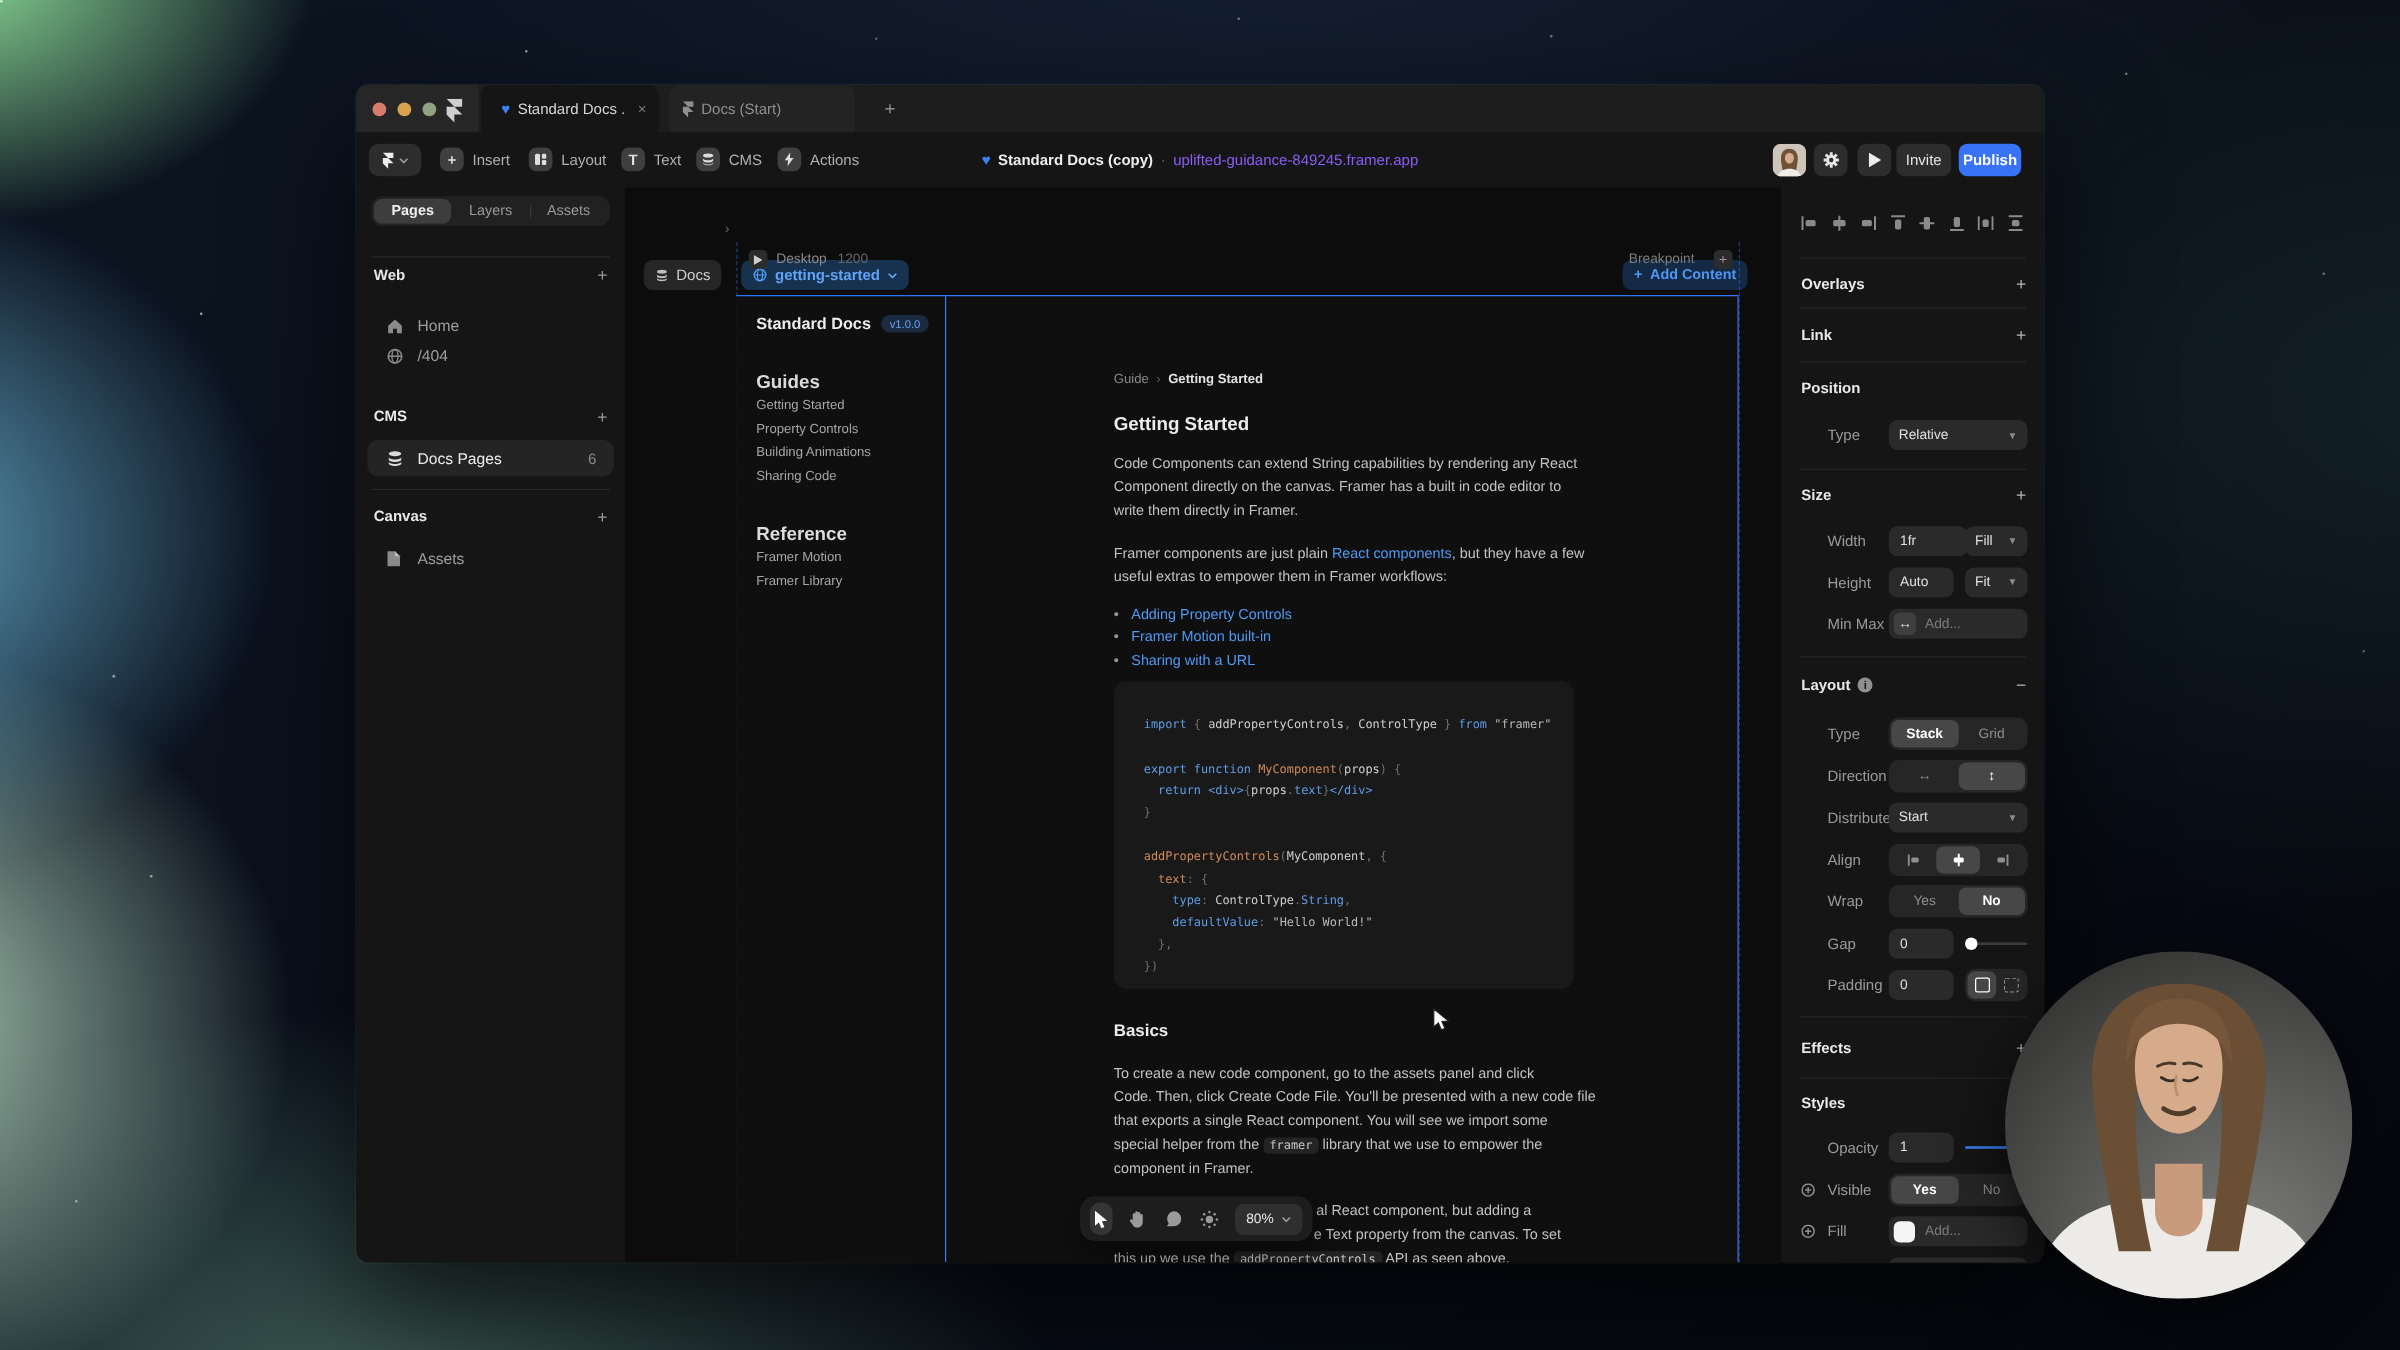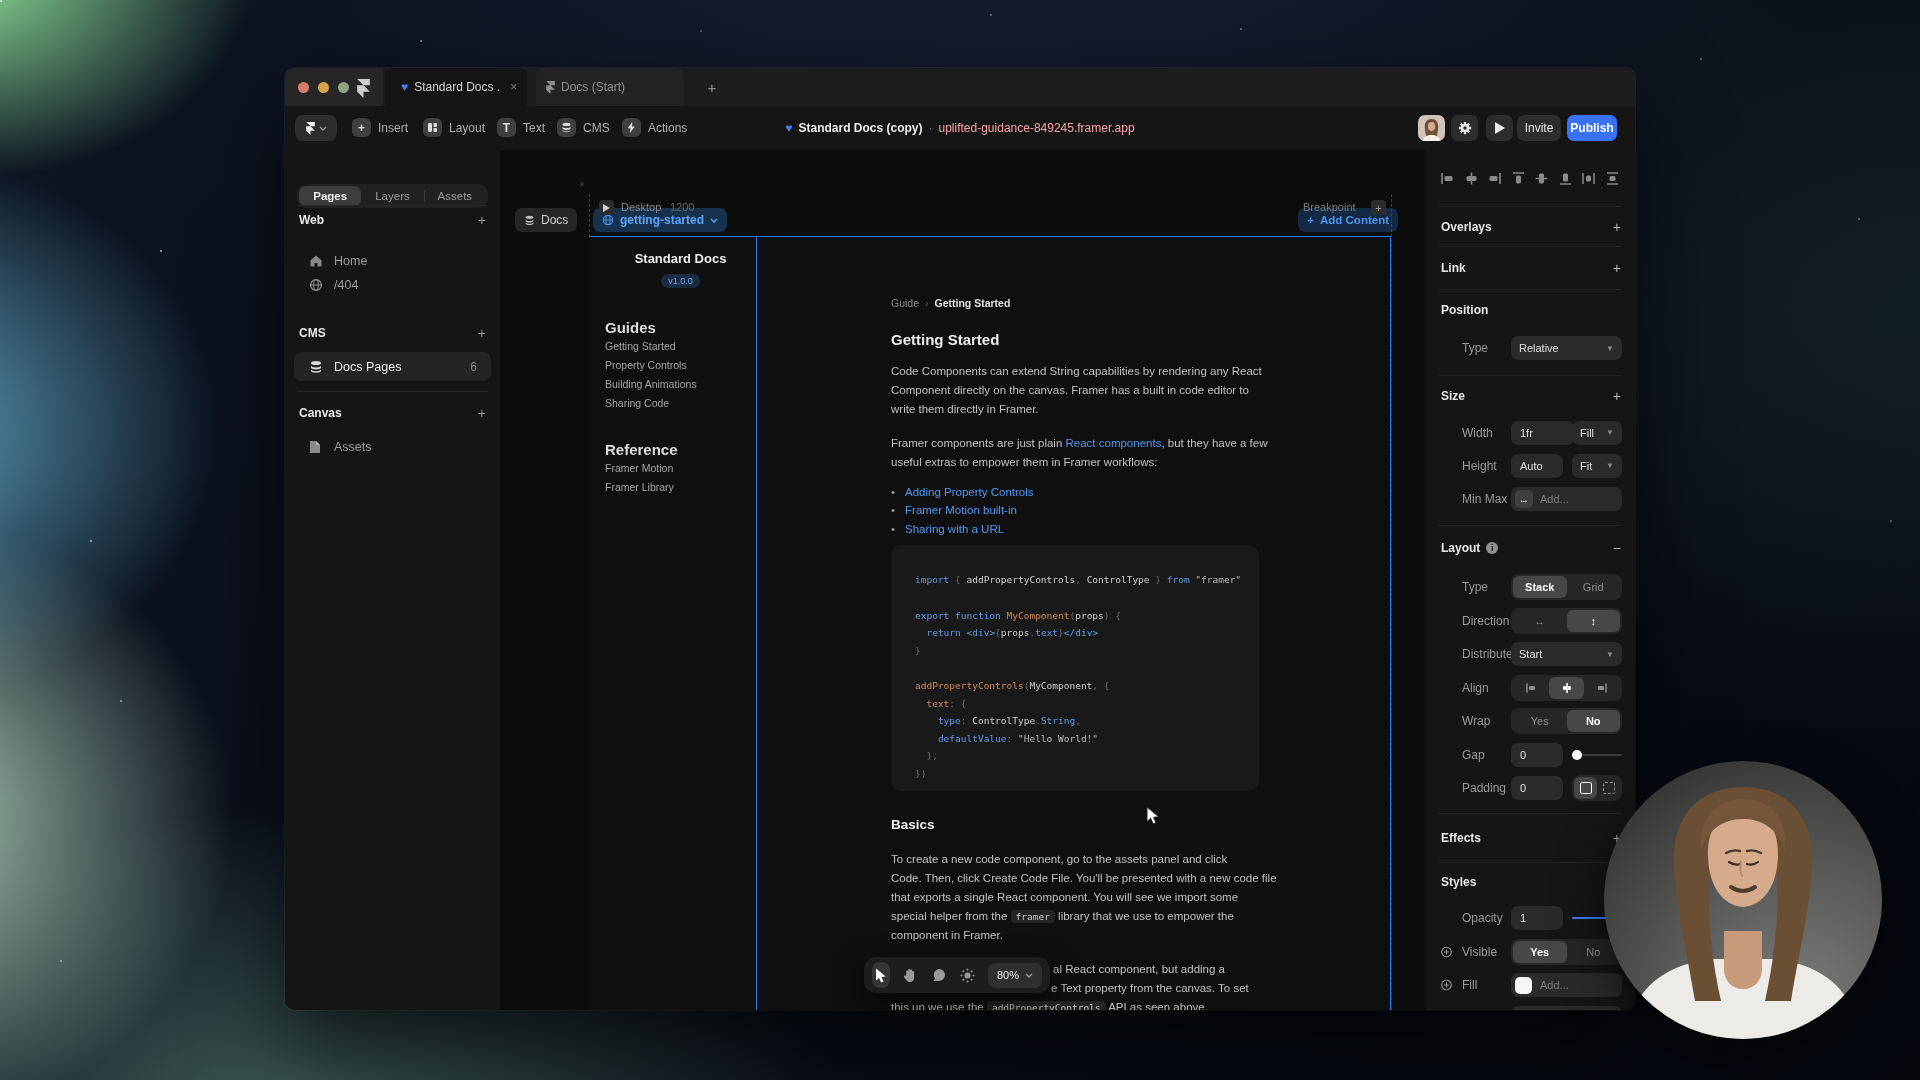--- a/index.html
+++ b/index.html
@@ -40,25 +40,25 @@
   
   .toolbar{position:absolute;left:0;top:38px;right:0;height:44px;background:#151515;}
   .menuchip{position:absolute;left:10px;top:9px;width:42px;height:26px;background:#2d2d2d;border-radius:8px;display:flex;align-items:center;justify-content:center;gap:4px;}
   .tbtn{position:absolute;top:12px;display:flex;align-items:center;gap:7px;}
   .tico{width:19px;height:19px;background:#3f3f3f;border-radius:6px;display:flex;align-items:center;justify-content:center;color:#dedede;font-size:12px;font-weight:700;}
   .tbtn .tl{font-size:12px;color:#b0b0b0;}
   .projtitle{position:absolute;left:0;right:0;top:0;height:44px;display:flex;align-items:center;justify-content:center;gap:6px;font-size:12px;pointer-events:none;}
   .projtitle .heart{color:#3d82f7;}
   .projtitle .pt{color:#ededed;font-weight:700;}
   .projtitle .sep{color:#6d6d6d;}
-  .projtitle .purl{color:#fca5a5;}
+  .projtitle .purl{color:#8b5cf6;}
   .rchip{position:absolute;top:9px;height:26px;border-radius:7px;background:#2d2d2d;display:flex;align-items:center;justify-content:center;}
   
   .sidebar{position:absolute;left:0;top:82px;width:215px;bottom:0;background:#151515;}
-  .sbtabs{position:absolute;left:12px;top:34px;width:191px;height:24px;background:#212121;border-radius:9px;display:flex;padding:2px;box-sizing:border-box;}
+  .sbtabs{position:absolute;left:12px;top:7px;width:191px;height:24px;background:#212121;border-radius:9px;display:flex;padding:2px;box-sizing:border-box;}
   .sbtab{flex:1;display:flex;align-items:center;justify-content:center;font-size:11.5px;color:#9a9a9a;border-radius:7px;position:relative;}
   .sbtab.active{background:#3d3d3d;color:#f0f0f0;font-weight:700;}
   .sbtab.sep::before{content:"";position:absolute;left:0;top:5px;bottom:5px;width:1px;background:#3a3a3a;}
   .sbdiv{position:absolute;left:12px;right:12px;height:1px;background:#262626;}
   .sbhead{position:absolute;left:14px;right:12px;height:18px;display:flex;align-items:center;font-size:12px;font-weight:700;color:#e8e8e8;}
   .sbhead .plus{position:absolute;right:2px;color:#9a9a9a;font-weight:400;font-size:14px;}
   .sbitem{position:absolute;left:9px;width:197px;height:26px;display:flex;align-items:center;gap:11px;padding-left:15px;box-sizing:border-box;border-radius:8px;color:#9e9e9e;font-size:12.5px;}
   .sbitem.selected{background:#242424;height:29px;color:#ececec;}
   .sbitem .cnt{position:absolute;right:14px;color:#8a8a8a;font-size:12px;}
   .sicon{width:14px;height:14px;flex:none;}
@@ -72,21 +72,21 @@
   .bkrow{position:absolute;left:0;right:0;top:50px;height:16px;font-size:11px;color:#8a8a8a;}
   .playchip{position:absolute;left:99px;top:0px;width:15px;height:15px;background:#2c2c2c;border-radius:4px;display:flex;align-items:center;justify-content:center;}
   .bklabel{position:absolute;left:121px;top:1px;}
   .bkwidth{position:absolute;left:170px;top:1px;color:#666;}
   .bkright{position:absolute;left:803px;top:1px;color:#7c7c7c;}
   .bkplus{position:absolute;left:871px;top:0px;width:15px;height:15px;background:#2c2c2c;border-radius:4px;display:flex;align-items:center;justify-content:center;color:#9a9a9a;font-size:11px;}
   .guide{position:absolute;top:44px;bottom:0;width:0;border-left:1px dashed rgba(45,118,246,.45);}
   
   .frame{position:absolute;left:89px;top:86px;width:802px;bottom:0;background:#0f0f0f;border-top:1px solid #2d76f6;box-sizing:border-box;}
   .leftcol{position:absolute;left:0;top:0;width:167px;bottom:0;padding:14px 0 0 16px;box-sizing:border-box;}
-  .brandrow{display:flex;align-items:center;gap:8px;flex-direction:column;}
+  .brandrow{display:flex;align-items:center;gap:8px;}
   .brand{font-size:13px;font-weight:700;color:#ededed;}
   .vbadge{font-size:9px;color:#6aa4f0;background:#1b2b42;border-radius:9px;padding:2px 7px;}
   .docnav{margin-top:30px;}
   .docnav .nhead{font-size:15px;font-weight:700;color:#dcdcdc;height:19px;line-height:19px;}
   .docnav .nitem{font-size:10.5px;color:#a6a6a6;height:19px;line-height:19px;}
   .docnav .ngap{height:27px;}
   .contentcol{position:absolute;left:167px;right:0;top:0;bottom:0;border-left:1px solid #2d76f6;border-right:1px solid #2d76f6;box-sizing:border-box;}
   .article{position:absolute;left:134px;top:60px;width:380px;}
   .dcrumb{font-size:10.5px;color:#8a8a8a;display:flex;gap:6px;}
   .dcrumb .dc-sep{color:#5a5a5a;}

